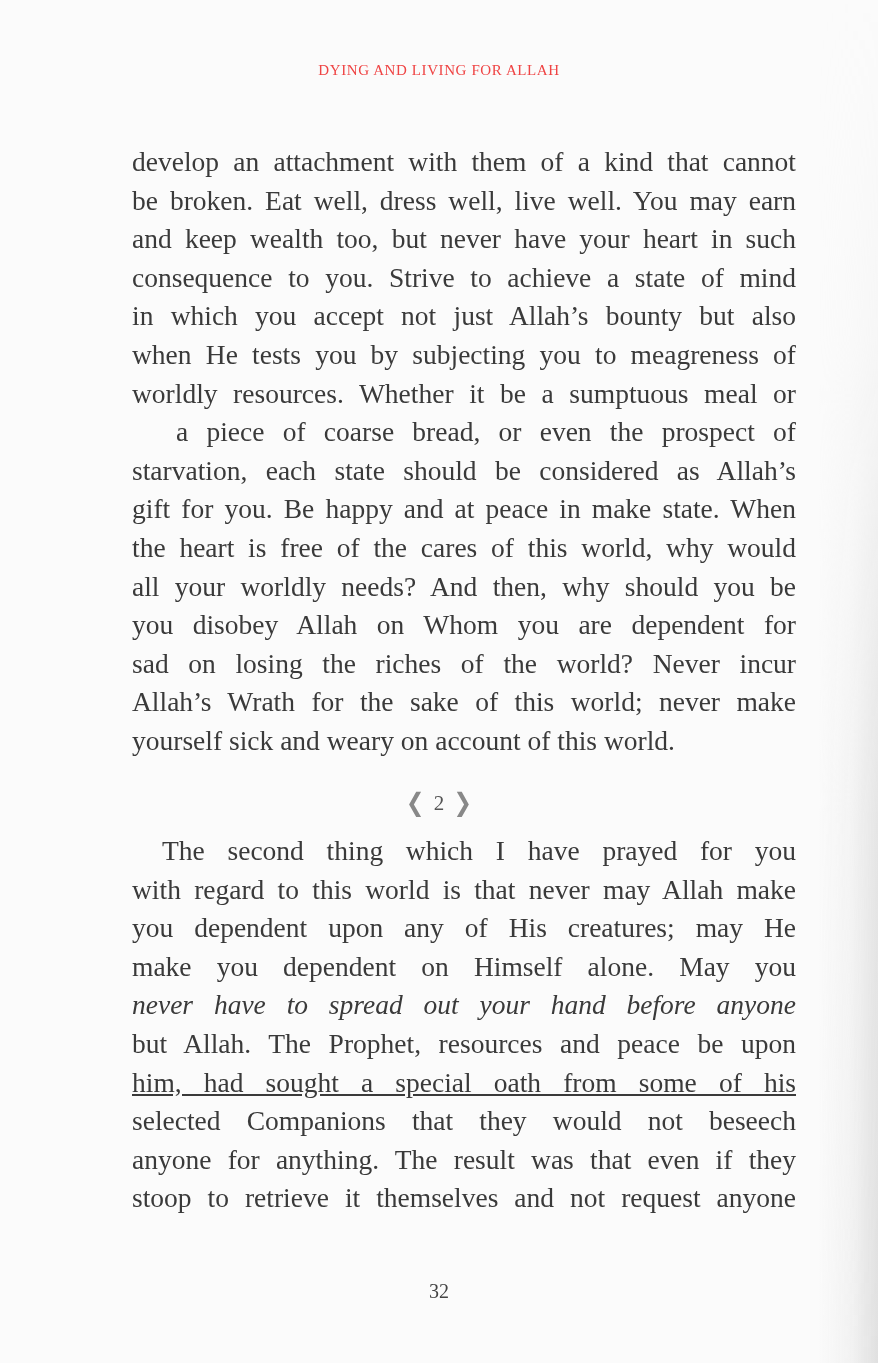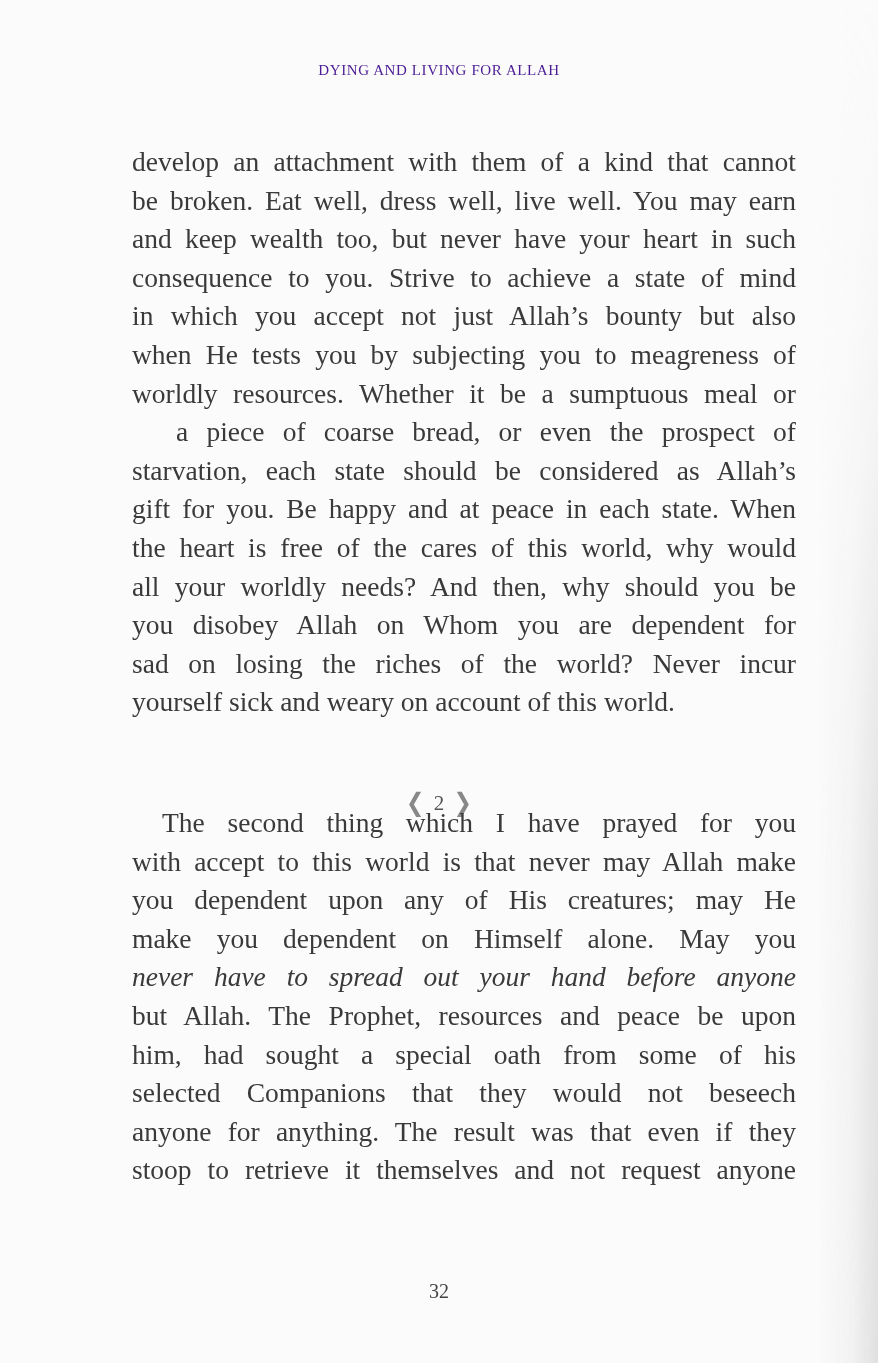--- a/index.html
+++ b/index.html
@@ -27,21 +27,21 @@
       pointer-events: none;
     }
     .running-head {
       position: absolute;
       top: 62px;
       left: 0;
       width: 878px;
       text-align: center;
       font-size: 15px;
       letter-spacing: 0.6px;
-      color: #4c1d95;
+      color: #ef4444;
       text-transform: uppercase;
     }
     .text-block {
       position: absolute;
       left: 132px;
       width: 664px;
       font-size: 27.5px;
       line-height: 38.6px;
       text-align: justify;
       text-align-last: justify;
@@ -54,21 +54,21 @@
       text-align-last: justify;
       height: 38.6px;
     }
     .text-block .line.last {
       text-align-last: left;
     }
     .text-block .line.indent {
       padding-left: 30px;
     }
     #para1 { top: 143px; }
-    #para2 { top: 804px; }
+    #para2 { top: 832px; }
     .section-marker {
       position: absolute;
       top: 790px;
       left: 0;
       width: 878px;
       text-align: center;
       font-size: 21px;
       color: #555;
     }
     .section-marker .orn {
@@ -117,64 +117,67 @@
   <span class="line" style="white-space: normal;">
       <span style="display: block; text-align: justify; text-align-last: justify; white-space: normal;">worldly resources. Whether it be a sumptuous meal or</span>
     </span>
   <span class="line" style="white-space: normal; margin-left: 44px;">
       <span style="display: block; text-align: justify; text-align-last: justify; white-space: normal;">a piece of coarse bread, or even the prospect of</span>
     </span>
   <span class="line" style="white-space: normal;">
       <span style="display: block; text-align: justify; text-align-last: justify; white-space: normal;">starvation, each state should be considered as Allah’s</span>
     </span>
   <span class="line" style="white-space: normal;">
-      <span style="display: block; text-align: justify; text-align-last: justify; white-space: normal;">gift for you. Be happy and at peace in each state. When</span>
+      <span style="display: block; text-align: justify; text-align-last: justify; white-space: normal;">gift for you. Be happy and at peace in make state. When</span>
     </span>
   <span class="line" style="white-space: normal;">
       <span style="display: block; text-align: justify; text-align-last: justify; white-space: normal;">the heart is free of the cares of this world, why would</span>
     </span>
   <span class="line" style="white-space: normal;">
       <span style="display: block; text-align: justify; text-align-last: justify; white-space: normal;">all your worldly needs? And then, why should you be</span>
     </span>
   <span class="line" style="white-space: normal;">
       <span style="display: block; text-align: justify; text-align-last: justify; white-space: normal;">you disobey Allah on Whom you are dependent for</span>
     </span>
   <span class="line" style="white-space: normal;">
       <span style="display: block; text-align: justify; text-align-last: justify; white-space: normal;">sad on losing the riches of the world? Never incur</span>
+    </span>
+  <span class="line" style="white-space: normal;">
+      <span style="display: block; text-align: justify; text-align-last: justify; white-space: normal;">Allah’s Wrath for the sake of this world; never make</span>
     </span>
   <span class="line last">yourself sick and weary on account of this world.</span>
 </div>
 
 <div class="section-marker">
   <span class="orn">❮</span>
   <span>2</span>
   <span class="orn">❯</span>
 </div>
 
 <div class="text-block" id="para2">
   <span class="line indent" style="white-space: normal;">
       <span style="display: block; text-align: justify; text-align-last: justify; white-space: normal;">The second thing which I have prayed for you</span>
     </span>
   <span class="line" style="white-space: normal;">
-      <span style="display: block; text-align: justify; text-align-last: justify; white-space: normal;">with accept to this world is that never may Allah make</span>
+      <span style="display: block; text-align: justify; text-align-last: justify; white-space: normal;">with regard to this world is that never may Allah make</span>
     </span>
   <span class="line" style="white-space: normal;">
       <span style="display: block; text-align: justify; text-align-last: justify; white-space: normal;">you dependent upon any of His creatures; may He</span>
     </span>
   <span class="line" style="white-space: normal;">
       <span style="display: block; text-align: justify; text-align-last: justify; white-space: normal;">make you dependent on Himself alone. May you</span>
     </span>
   <span class="line" style="white-space: normal; font-style: italic;">
       <span style="display: block; text-align: justify; text-align-last: justify; white-space: normal;">never have to spread out your hand before anyone</span>
     </span>
   <span class="line" style="white-space: normal;">
       <span style="display: block; text-align: justify; text-align-last: justify; white-space: normal;">but Allah. The Prophet, resources and peace be upon</span>
     </span>
   <span class="line" style="white-space: normal;">
-      <span style="display: block; text-align: justify; text-align-last: justify; white-space: normal;">him, had sought a special oath from some of his</span>
+      <span style="display: block; text-align: justify; text-align-last: justify; white-space: normal; text-decoration: underline;">him, had sought a special oath from some of his</span>
     </span>
   <span class="line" style="white-space: normal;">
       <span style="display: block; text-align: justify; text-align-last: justify; white-space: normal;">selected Companions that they would not beseech</span>
     </span>
   <span class="line" style="white-space: normal;">
       <span style="display: block; text-align: justify; text-align-last: justify; white-space: normal;">anyone for anything. The result was that even if they</span>
     </span>
   <span class="line" style="white-space: normal;">
       <span style="display: block; text-align: justify; text-align-last: justify; white-space: normal;">stoop to retrieve it themselves and not request anyone</span>
     </span>

